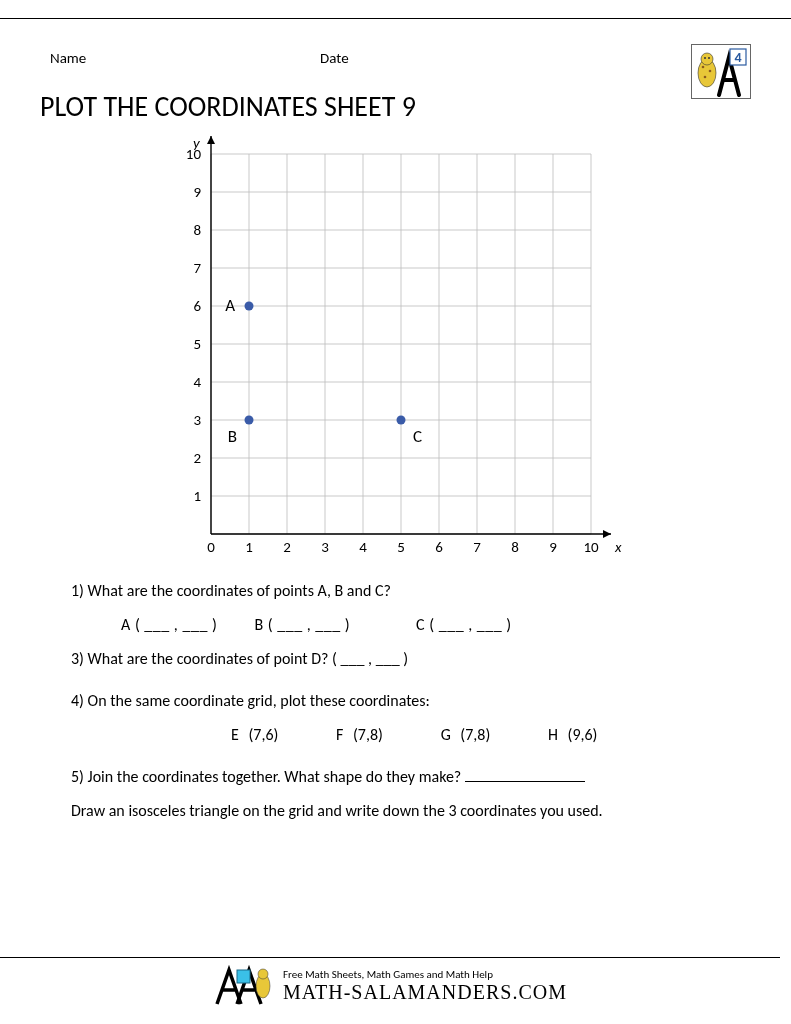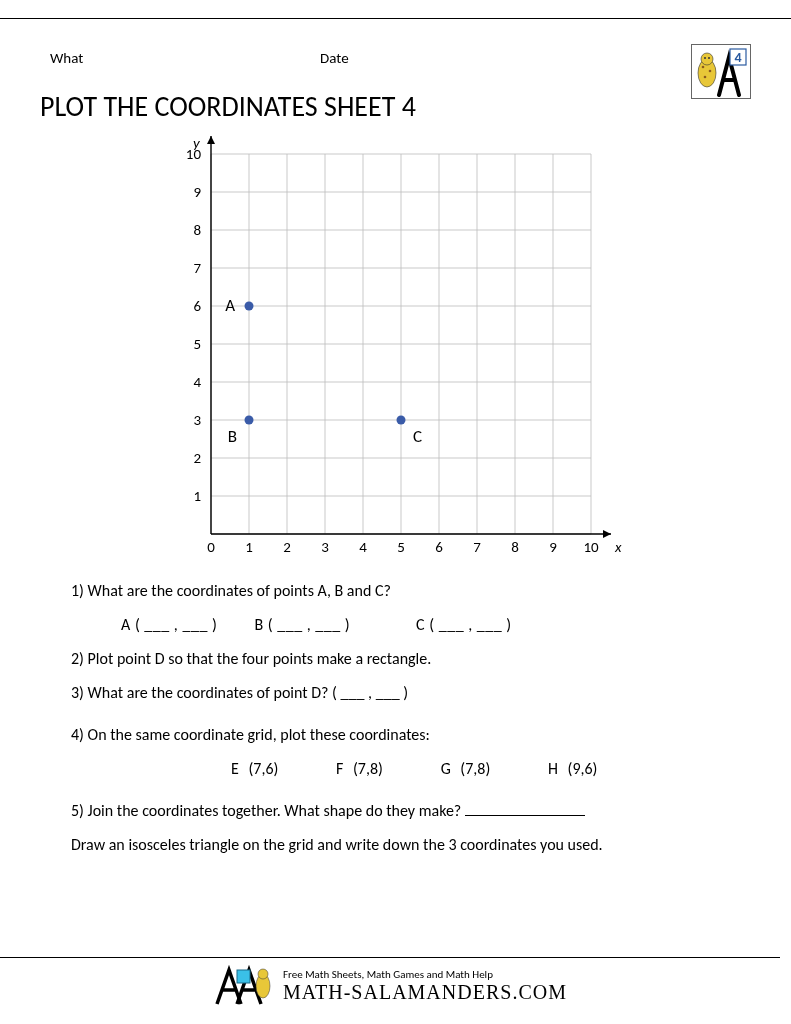--- a/index.html
+++ b/index.html
@@ -81,39 +81,39 @@
     font-size: 20px;
     letter-spacing: 1px;
   }
 </style>
 </head>
 <body>
 
 <div class="page">
 
   <div class="header-row">
-    <span class="name-label">What</span>
+    <span class="name-label">Name</span>
     <span class="date-label">Date</span>
     <div class="badge">
       <svg width="56" height="50" viewBox="0 0 56 50">
         <ellipse cx="14" cy="26" rx="9" ry="14" fill="#e8c738" stroke="#333" stroke-width="0.6"></ellipse>
         <circle cx="14" cy="12" r="6" fill="#e8c738" stroke="#333" stroke-width="0.6"></circle>
         <circle cx="12" cy="11" r="1" fill="#333"></circle>
         <circle cx="16" cy="11" r="1" fill="#333"></circle>
         <circle cx="10" cy="20" r="1.3" fill="#8a5a1f"></circle>
         <circle cx="17" cy="24" r="1.3" fill="#8a5a1f"></circle>
         <circle cx="12" cy="30" r="1.3" fill="#8a5a1f"></circle>
         <path d="M 26 48 L 36 10 L 46 48 M 30 33 L 42 33" stroke="#000" stroke-width="4" fill="none" stroke-linecap="round"></path>
         <rect x="37" y="2" width="16" height="16" fill="#fff" stroke="#2a5aa0" stroke-width="1.2"></rect>
         <text x="45" y="15" font-size="14" font-weight="bold" text-anchor="middle" fill="#2a5aa0">4</text>
       </svg>
     </div>
   </div>
 
-  <h1 class="title">PLOT THE COORDINATES SHEET 4</h1>
+  <h1 class="title">PLOT THE COORDINATES SHEET 9</h1>
 
   <div class="chart-wrap">
     <svg id="grid-svg" width="480" height="430" viewBox="0 0 480 430">
         <line x1="55" y1="400" x2="55" y2="20" stroke="#bbb" stroke-width="0.8"></line>
         <line x1="55" y1="400" x2="435" y2="400" stroke="#bbb" stroke-width="0.8"></line>
         <line x1="93" y1="400" x2="93" y2="20" stroke="#bbb" stroke-width="0.8"></line>
         <line x1="55" y1="362" x2="435" y2="362" stroke="#bbb" stroke-width="0.8"></line>
         <line x1="131" y1="400" x2="131" y2="20" stroke="#bbb" stroke-width="0.8"></line>
         <line x1="55" y1="324" x2="435" y2="324" stroke="#bbb" stroke-width="0.8"></line>
         <line x1="169" y1="400" x2="169" y2="20" stroke="#bbb" stroke-width="0.8"></line>
@@ -164,21 +164,20 @@
         <circle cx="93" cy="286" r="4.5" fill="#3a5ba8"></circle>
         <text x="81" y="308" font-size="17" text-anchor="end" fill="#000">B</text>
         <circle cx="245" cy="286" r="4.5" fill="#3a5ba8"></circle>
         <text x="257" y="308" font-size="17" text-anchor="start" fill="#000">C</text>
       </svg>
   </div>
 
   <div class="questions">
     <p>1)  What are the coordinates of points A, B and C?</p>
     <p class="indent" style="white-space:pre">A ( ___ , ___ )         B ( ___ , ___ )                C ( ___ , ___ )</p>
-    <p>2)  Plot point D so that the four points make a rectangle.</p>
     <p>3)  What are the coordinates of point D? ( ___ , ___ )</p>
     <p style="margin-top:18px">4) On the same coordinate grid, plot these coordinates:</p>
     <p class="coord-row" style="white-space:pre">E (7,6)      F (7,8)      G (7,8)      H (9,6)</p>
     <p style="margin-top:18px">
       <span>5) Join the coordinates together. What shape do they make? </span><span class="blank-line"></span>
     </p>
     <p>Draw an isosceles triangle on the grid and write down the 3 coordinates you used.</p>
   </div>
 
 </div>

